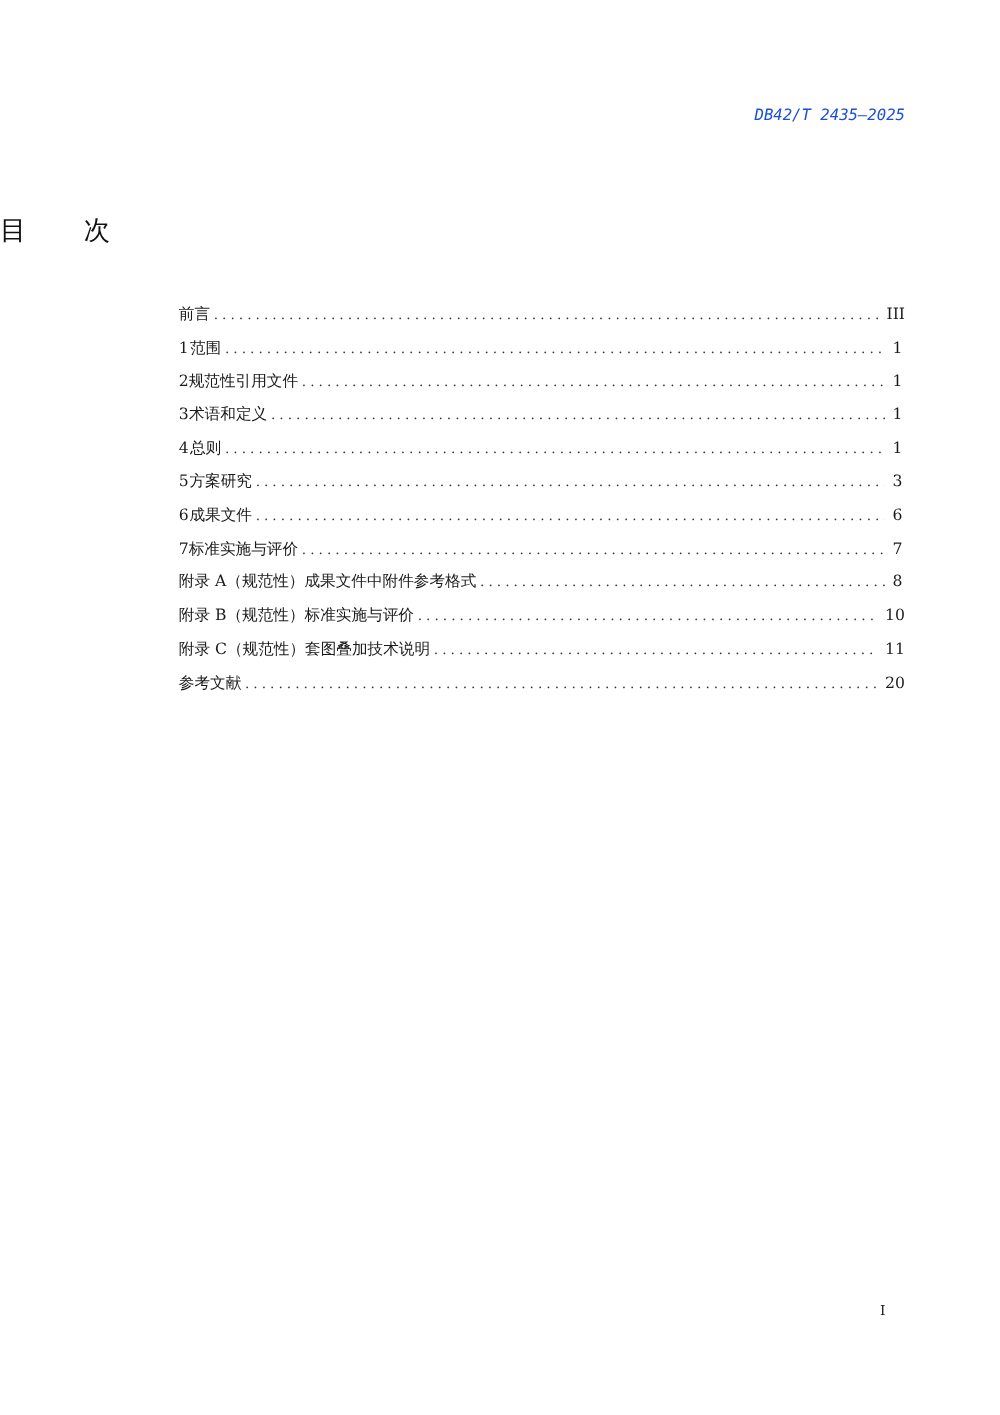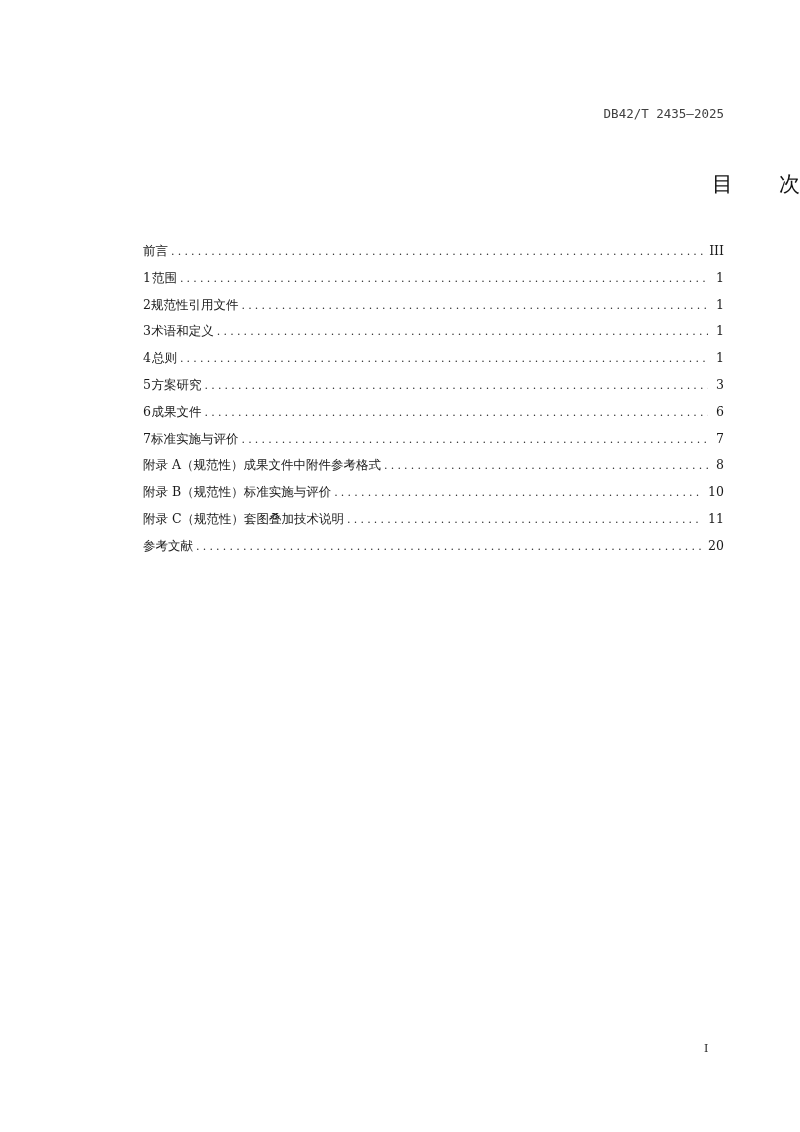--- a/index.html
+++ b/index.html
@@ -1,31 +1,31 @@
 <!DOCTYPE html>
 <html><head>
 <meta charset="utf-8">
 <style>
   html, body { margin: 0; padding: 0; background: #ffffff; }
   body { width: 800px; height: 1132px; position: relative; overflow: hidden;
          font-family: "DejaVu Serif", "Liberation Serif", serif; color: #1a1a1a; }
-  .doc-code { position: absolute; top: 106px; right: 76px; font-family: "DejaVu Sans Mono", "Liberation Mono", monospace;
-              font-size: 12.5px; letter-spacing: 0px; color: #404040; }
-  .toc-title { position: absolute; top: 170px; left: 0; width: 800px; text-align: right;
+  .doc-code { position: absolute; top: 84px; right: 76px; font-family: "DejaVu Sans Mono", "Liberation Mono", monospace;
+              font-size: 12.5px; letter-spacing: 0px; color: #1d4ed8; font-style: italic; }
+  .toc-title { position: absolute; top: 170px; left: 0; width: 800px; text-align: left;
                font-family: "DejaVu Sans", "Liberation Sans", sans-serif; font-size: 21px; color: #111; }
   .toc-title span { display: inline-block; }
   .toc-title .gap { width: 46px; }
   .toc { position: absolute; top: 243px; left: 96px; width: 628px; }
   .toc-row { display: flex; align-items: baseline; height: 26.8px; font-size: 12.5px; white-space: nowrap; overflow: hidden; margin-left: 47px; }
   .toc-num { display: inline-block; width: 19px; }
   .toc-prefix { display: inline-block; width: 123px; }
   .toc-label { flex: 0 0 auto; }
   .toc-dots { flex: 1 1 auto; overflow: hidden; margin: 0 6px 0 3px; color: #333; letter-spacing: 3.2px; font-size: 11px; }
   .toc-dots::before { content: "........................................................................................................................................................................"; }
-  .toc-page { flex: 0 0 auto; text-align: right; min-width: 10px; }
+  .toc-page { flex: 0 0 auto; text-align: left; min-width: 10px; }
   .page-number { position: absolute; top: 1042px; left: 704px; font-size: 11px; color: #222; }
 </style>
 </head>
 <body>
 
 <div class="doc-code">DB42/T 2435—2025</div>
 
 <div class="toc-title">
   <span>目</span><span class="gap"></span><span>次</span>
 </div>

